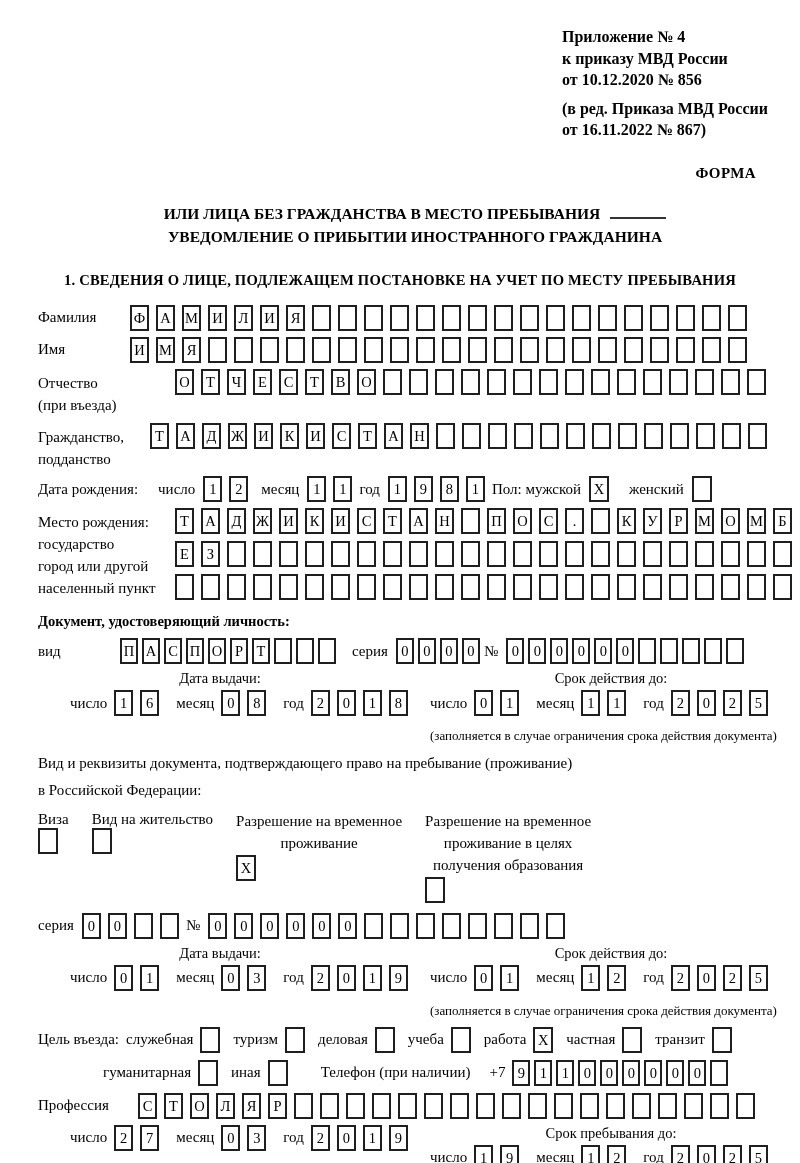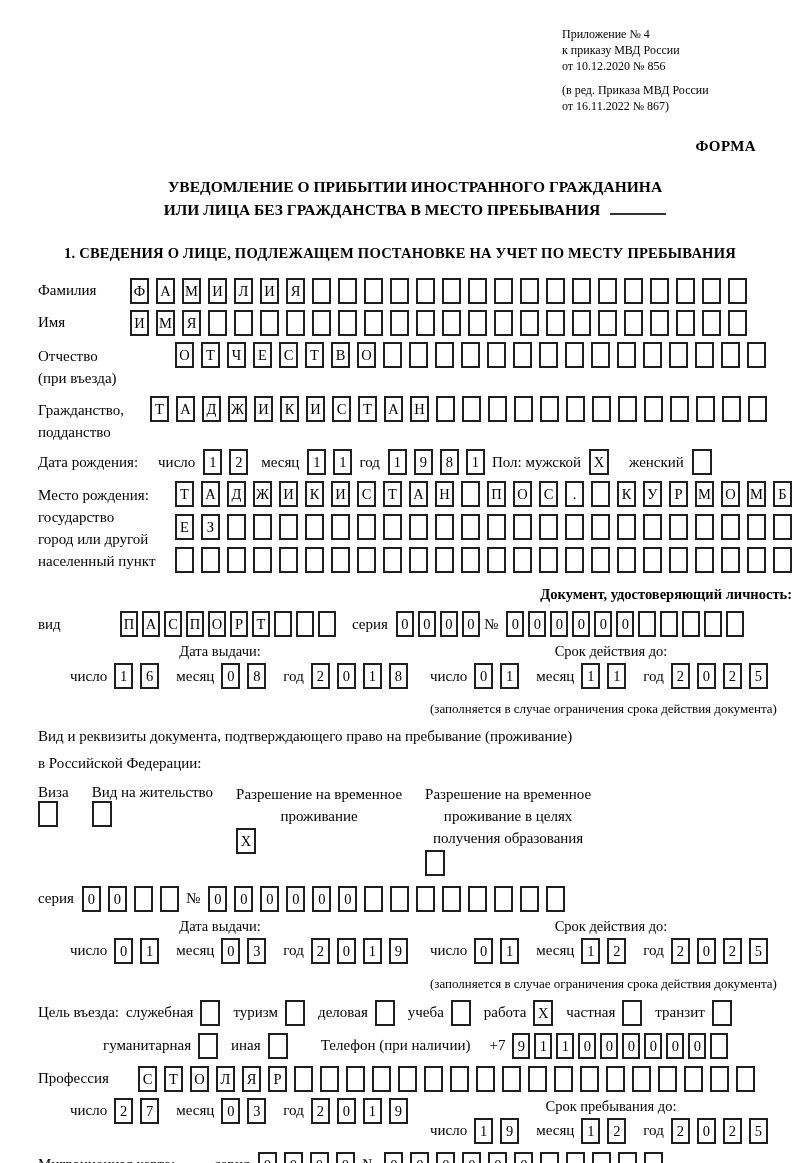--- a/index.html
+++ b/index.html
@@ -4,21 +4,21 @@
 <style>
   * { box-sizing: border-box; margin: 0; padding: 0; }
   html, body { background: #ffffff; }
   body {
     width: 800px; min-height: 1163px;
     font-family: "Liberation Serif", serif;
     color: #000; font-size: 15px;
   }
   .page { padding: 26px 8px 14px 38px; }
 
-  .hdr-right { margin-left: 524px; width: 235px; font-size: 12px; line-height: 1.35; }
+  .hdr-right { margin-left: 524px; width: 235px; font-size: 16px; line-height: 1.35; font-weight: bold; }
   .hdr-right .grp2 { margin-top: 7px; }
   .forma { text-align: right; padding-right: 36px; font-weight: bold; margin-top: 24px; font-size: 15px; letter-spacing: .4px; }
 
   .title { text-align: center; font-weight: bold; font-size: 15.5px; margin-top: 20px; line-height: 1.5; }
   .blank { display: inline-block; width: 56px; height: 14px; border-bottom: 2px solid #333; margin-left: 10px; }
 
   .sect { font-weight: bold; font-size: 14.6px; margin-top: 24px; margin-bottom: 16px; padding-left: 26px; letter-spacing: .2px; }
 
   .row { display: flex; align-items: flex-start; margin-bottom: 6px; white-space: nowrap; }
   .lbl { padding-top: 4px; flex: 0 0 auto; }
@@ -33,21 +33,21 @@
   }
   .cb { width: 20px; margin-right: 0; }
   .grid { flex: 0 0 auto; white-space: nowrap; }
   .grid.compact .cell { width: 18px; margin-right: 4px; }
   .stack .grid { display: block; margin-bottom: 7px; }
 
   .inline-row { display: flex; align-items: center; margin-bottom: 6px; white-space: nowrap; }
   .inline-row .t { margin-right: 8px; }
   .gap12 { margin-left: 12px; } .gap20 { margin-left: 20px; } .gap6 { margin-left: 6px; }
 
-  .doc-head { text-align: right; font-weight: bold; font-size: 14.5px; margin: 4px 0 8px 0; }
+  .doc-head { text-align: left; font-weight: bold; font-size: 14.5px; margin: 4px 0 8px 0; }
 
   .twocol { display: flex; margin-bottom: 8px; }
   .dcol-l { width: 360px; flex: 0 0 auto; margin-left: 32px; }
   .dcol-r { flex: 1 1 auto; }
   .dhead { text-align: center; font-size: 14.5px; margin-bottom: 3px; }
   .dcol-l .dhead { padding-right: 60px; }
   .dline { display: flex; align-items: center; white-space: nowrap; }
   .dline .dw { margin: 0 7px 0 0; }
   .dline .grid { margin-right: 10px; }
   .dnote { font-size: 13px; margin-top: 12px; white-space: nowrap; }
@@ -72,24 +72,24 @@
     <div>к приказу МВД России</div>
     <div>от 10.12.2020 № 856</div>
     <div class="grp2">
       <div>(в ред. Приказа МВД России</div>
       <div>от 16.11.2022 № 867)</div>
     </div>
   </div>
   <div class="forma">ФОРМА</div>
 
   <div class="title">
-    <div>УВЕДОМЛЕНИЕ О ПРИБЫТИИ ИНОСТРАННОГО ГРАЖДАНИНА</div>
     <div>
       <span>ИЛИ ЛИЦА БЕЗ ГРАЖДАНСТВА В МЕСТО ПРЕБЫВАНИЯ</span><span class="blank"></span>
     </div>
+    <div>УВЕДОМЛЕНИЕ О ПРИБЫТИИ ИНОСТРАННОГО ГРАЖДАНИНА</div>
   </div>
 
   <div class="sect">1. СВЕДЕНИЯ О ЛИЦЕ, ПОДЛЕЖАЩЕМ ПОСТАНОВКЕ НА УЧЕТ ПО МЕСТУ ПРЕБЫВАНИЯ</div>
 
   <div class="row">
     <span class="lbl w92">Фамилия</span>
     <span class="grid"><span class="cell">Ф</span><span class="cell">А</span><span class="cell">М</span><span class="cell">И</span><span class="cell">Л</span><span class="cell">И</span><span class="cell">Я</span><span class="cell"></span><span class="cell"></span><span class="cell"></span><span class="cell"></span><span class="cell"></span><span class="cell"></span><span class="cell"></span><span class="cell"></span><span class="cell"></span><span class="cell"></span><span class="cell"></span><span class="cell"></span><span class="cell"></span><span class="cell"></span><span class="cell"></span><span class="cell"></span><span class="cell"></span></span>
   </div>
 
   <div class="row">

